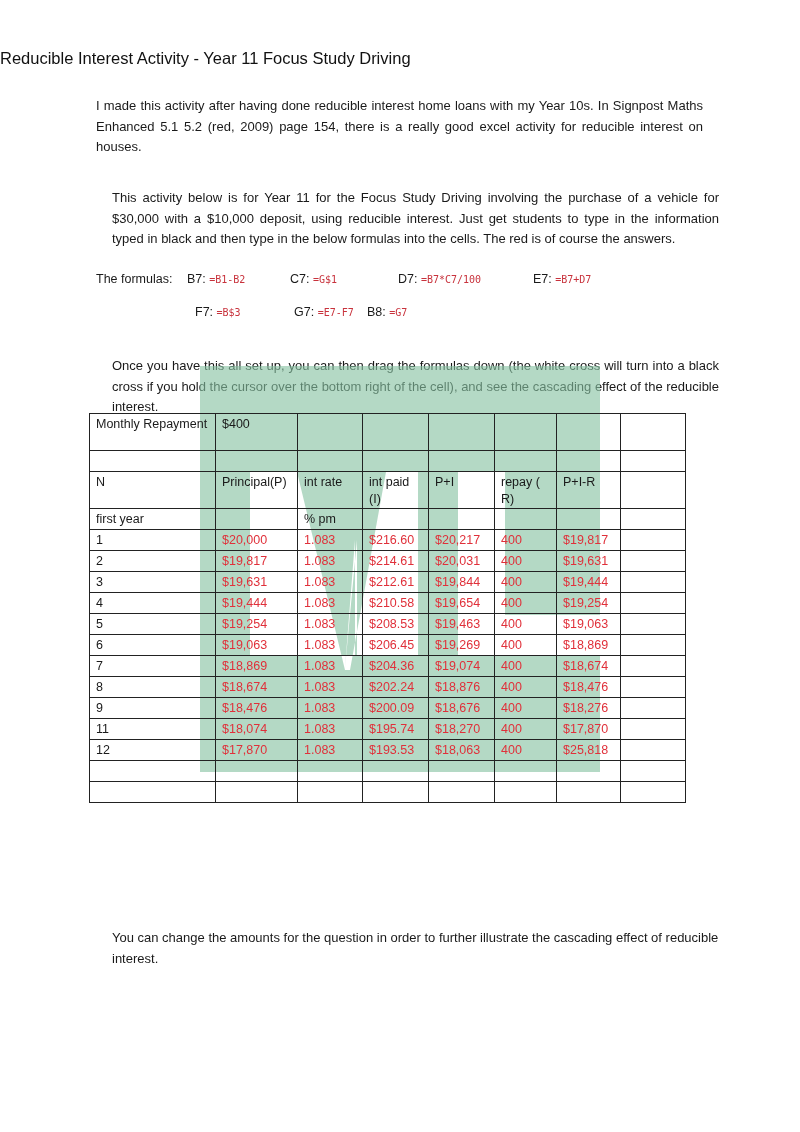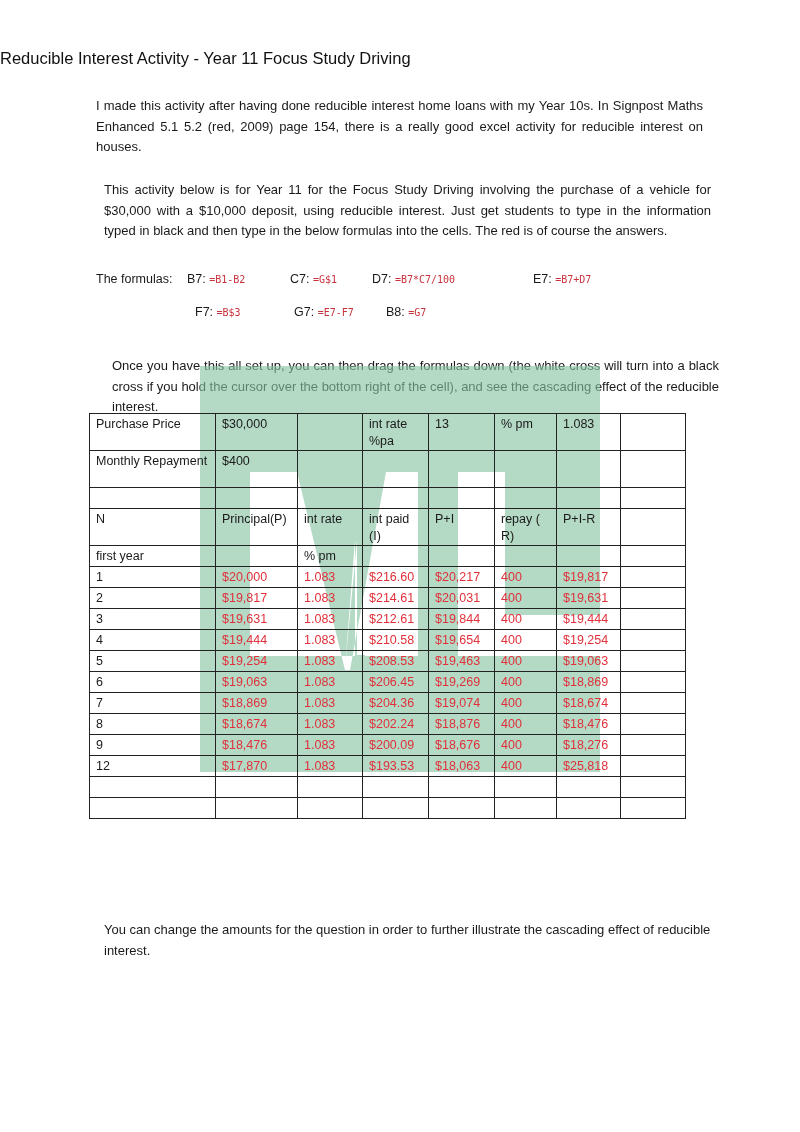--- a/index.html
+++ b/index.html
@@ -29,33 +29,33 @@
   .r-tall td { height: 34px; }
   .r-short td { height: 18px; }
   .r-data td { height: 18px; }
 </style>
 </head>
 <body>
 
 <div class="page-title">Reducible Interest Activity - Year 11 Focus Study Driving</div>
 
 <p class="para p1" style="margin:0">I made this activity after having done reducible interest home loans with my Year 10s.  In Signpost Maths Enhanced 5.1 5.2 (red, 2009) page 154, there is a really good excel activity for reducible interest on houses.</p>
-<p class="para p2" style="margin:8px">This activity below is for Year 11 for the Focus Study Driving involving the purchase of a vehicle for $30,000 with a $10,000 deposit, using reducible interest.   Just get students to type in the information typed in black and then type in the below formulas into the cells.   The red is of course the answers.</p>
+<p class="para p2" style="margin:16px">This activity below is for Year 11 for the Focus Study Driving involving the purchase of a vehicle for $30,000 with a $10,000 deposit, using reducible interest.   Just get students to type in the information typed in black and then type in the below formulas into the cells.   The red is of course the answers.</p>
 
 <div class="formula-line" style="top:272px; left:96px;">
   <span class="f" style="left:0">The formulas:</span>
   <span class="f" style="left:91px"><span>B7:</span> <span class="formula-code">=B1-B2</span></span>
   <span class="f" style="left:194px"><span>C7:</span> <span class="formula-code">=G$1</span></span>
-  <span class="f" style="left:276px"><span>D7:</span> <span class="formula-code">=B7*C7/100</span></span>
+  <span class="f" style="left:302px"><span>D7:</span> <span class="formula-code">=B7*C7/100</span></span>
   <span class="f" style="left:437px"><span>E7:</span> <span class="formula-code">=B7+D7</span></span>
 </div>
 <div class="formula-line" style="top:305px; left:96px;">
   <span class="f" style="left:99px"><span>F7:</span> <span class="formula-code">=B$3</span></span>
   <span class="f" style="left:198px"><span>G7:</span> <span class="formula-code">=E7-F7</span></span>
-  <span class="f" style="left:290px"><span>B8:</span> <span class="formula-code">=G7</span></span>
+  <span class="f" style="left:271px"><span>B8:</span> <span class="formula-code">=G7</span></span>
 </div>
 
 <p class="para p4" style="margin:16px">Once you have this all set up, you can then drag the formulas down (the white cross will turn into a black cross if you hold the cursor over the bottom right of the cell), and see the cascading effect of the reducible interest.</p>
 
 <svg class="watermark" viewBox="0 0 800 1132" xmlns="http://www.w3.org/2000/svg">
   <path fill="#86c2a2" fill-opacity="0.62" fill-rule="evenodd" d="M200,366 L600,366 L600,772 L200,772 Z
        M250,472 L297,472 L345,670 L350,670 L386,472 L383,472 Z
        M297,472 L345,668 L357,540 L357,655 L365,655 L365,472 Z
        M250,472 L297,472 L345,668 L355,540 L355,656 L250,656 Z
        M365,472 L418,472 L418,656 L365,656 Z
@@ -68,30 +68,20 @@
       <col style="width:82px">
       <col style="width:65px">
       <col style="width:66px">
     <col style="width:66px">
       <col style="width:62px">
       <col style="width:64px">
       <col style="width:65px">
   </colgroup>
   <tbody>
     <tr class="r-tall">
-      <td>Purchase Price</td>
-      <td>$30,000</td>
-      <td></td>
-      <td>int rate %pa</td>
-      <td>13</td>
-      <td>% pm</td>
-      <td>1.083</td>
-      <td></td>
-    </tr>
-    <tr class="r-tall">
       <td>Monthly Repayment</td>
       <td>$400</td>
       <td></td>
       <td></td>
       <td></td>
       <td></td>
       <td></td>
       <td></td>
     </tr>
     <tr class="r-short">
@@ -210,20 +200,30 @@
         <td>9</td>
         <td class="red">$18,476</td>
         <td class="red">1.083</td>
         <td class="red">$200.09</td>
         <td class="red">$18,676</td>
         <td class="red">400</td>
         <td class="red">$18,276</td>
         <td class="red"></td>
       </tr>
       <tr class="r-data">
+        <td>11</td>
+        <td class="red">$18,074</td>
+        <td class="red">1.083</td>
+        <td class="red">$195.74</td>
+        <td class="red">$18,270</td>
+        <td class="red">400</td>
+        <td class="red">$17,870</td>
+        <td class="red"></td>
+      </tr>
+      <tr class="r-data">
         <td>12</td>
         <td class="red">$17,870</td>
         <td class="red">1.083</td>
         <td class="red">$193.53</td>
         <td class="red">$18,063</td>
         <td class="red">400</td>
         <td class="red">$25,818</td>
         <td class="red"></td>
       </tr>
     </tbody>
@@ -244,13 +244,13 @@
         <td></td>
         <td></td>
         <td></td>
         <td></td>
         <td></td>
         <td></td>
       </tr>
     </tbody>
 </table>
 
-<p class="para p5" style="margin:8px"> You can change the amounts for the question in order to further illustrate the cascading effect of reducible interest.</p>
+<p class="para p5" style="margin:16px"> You can change the amounts for the question in order to further illustrate the cascading effect of reducible interest.</p>
 
 </body></html>

